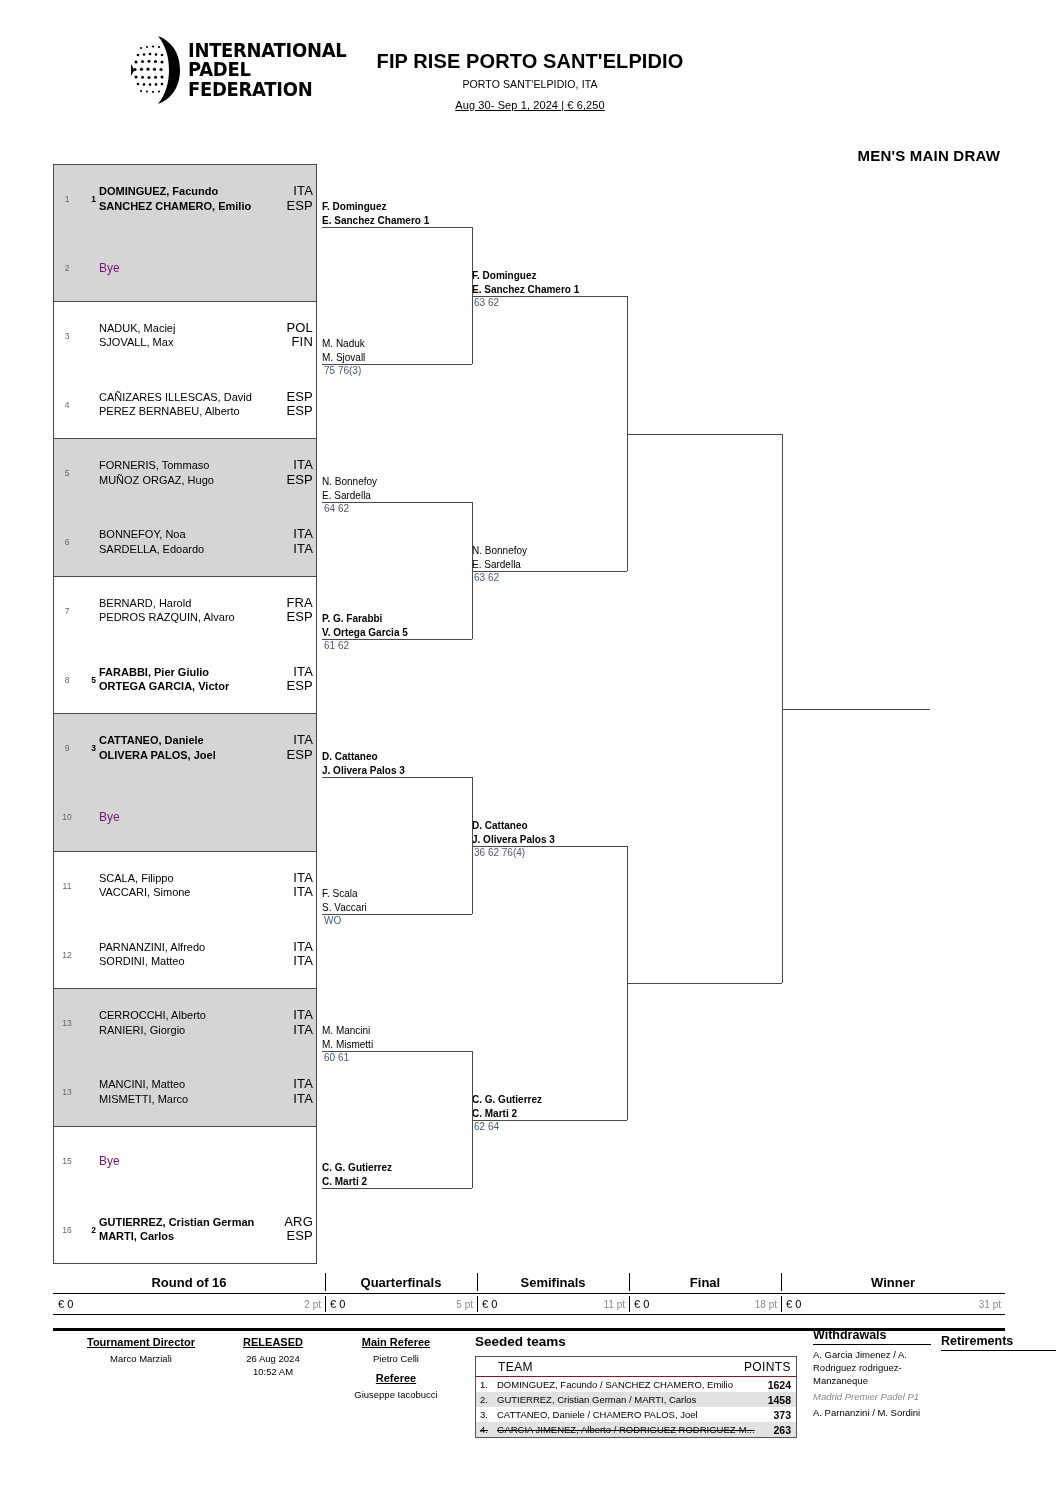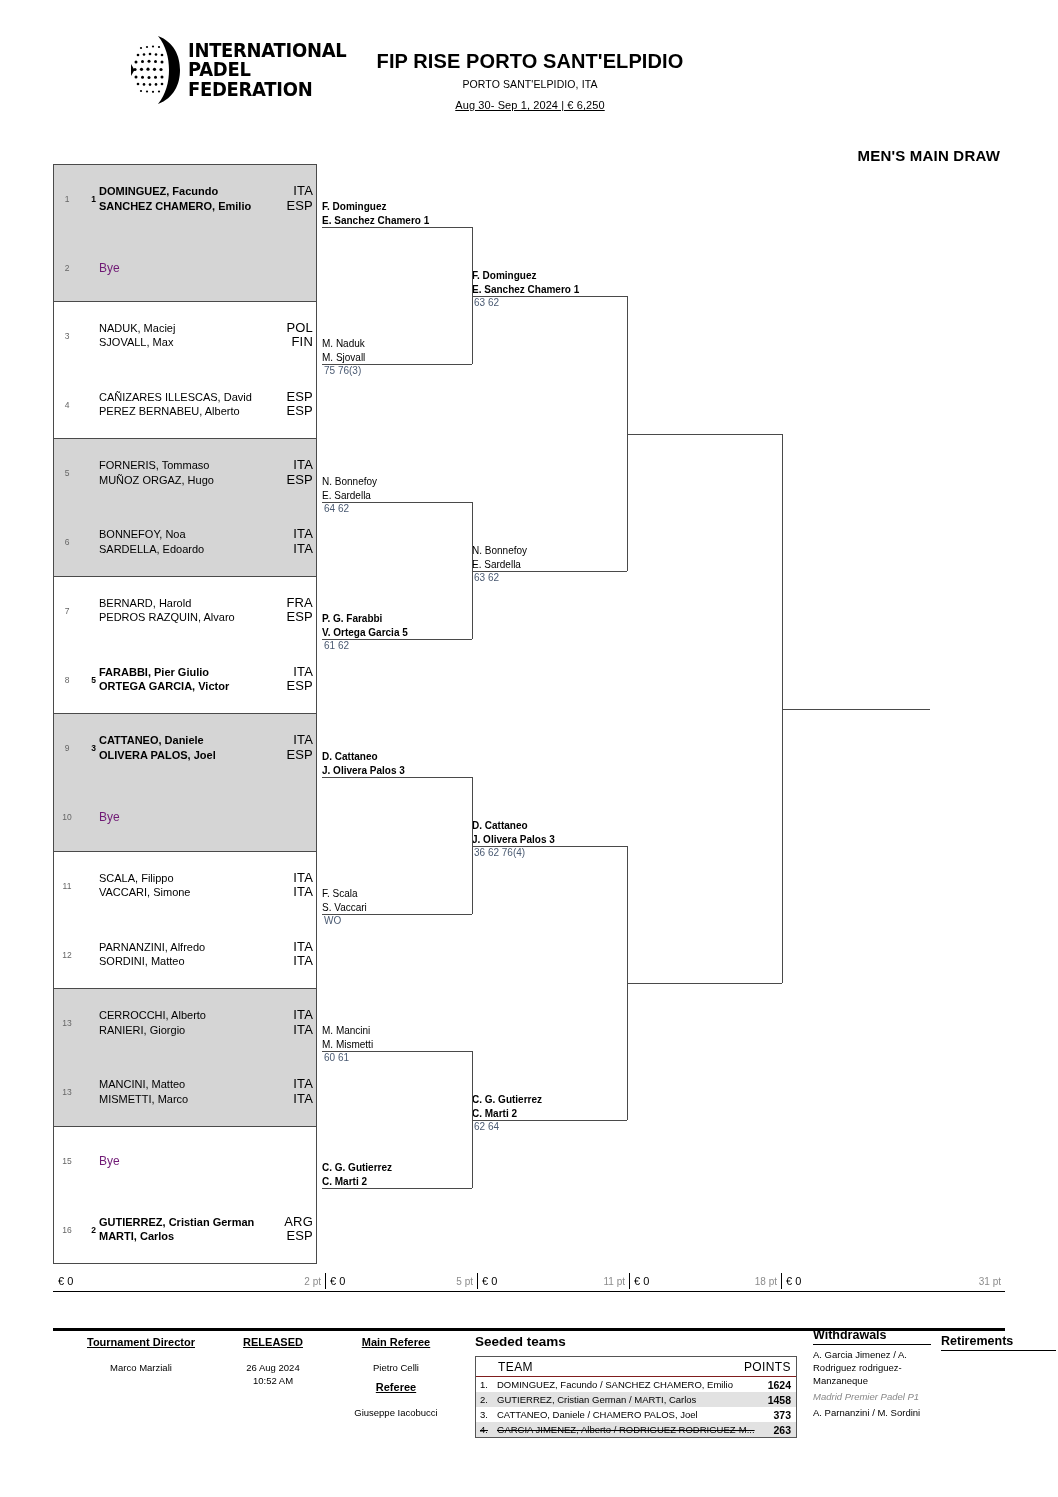--- a/index.html
+++ b/index.html
@@ -68,21 +68,21 @@
   #pt-body .c { position:relative; display:flex; justify-content:space-between; align-items:center;
                 padding:4px 4px 4px 5px; font-size:11px; }
   #pt-body .c .pts { font-size:10px; color:#8c8c8c; }
   .col-r16 { width:272px; } .col-qf { width:152px; } .col-sf { width:152px; }
   .col-f { width:152px; } .col-w { width:224px; }
 
   
   #footer { position:absolute; left:53px; top:1328px; width:952px; }
   #footer-rule { position:absolute; left:0; top:0; width:952px; height:2.5px; background:#000; }
   .f-head { font-size:11px; font-weight:bold; text-decoration:underline; text-align:center; }
-  .f-val { font-size:9.5px; text-align:center; margin-top:14px; }
+  .f-val { font-size:9.5px; text-align:center; margin-top:5px; }
 
   #f-td { position:absolute; left:18px; top:8px; width:140px; }
   #f-rel { position:absolute; left:170px; top:8px; width:100px; }
   #f-mr { position:absolute; left:288px; top:8px; width:110px; }
 
   #seeded { position:absolute; left:422px; top:6px; width:322px; }
   #seeded-title { font-size:13.5px; font-weight:bold; }
   #seeded-table { margin-top:7px; border:1px solid #555; }
   #seeded-table .hdr { display:flex; font-size:12px; letter-spacing:0.4px;
                        padding:3px 5px 2px 22px; border-bottom:1px solid #7f1d1d;gap:12px; }
@@ -467,20 +467,27 @@
       <div class="hline" style="left: 472px; top: 1120px; width: 155px;"></div>
       <div class="vline" style="left: 627px; top: 846px; height: 274px;"></div>
       <div class="hline" style="left: 627px; top: 434px; width: 155px;"></div>
       <div class="hline" style="left: 627px; top: 983px; width: 155px;"></div>
       <div class="vline" style="left: 782px; top: 434px; height: 549px;"></div>
       <div class="hline" style="left: 782px; top: 709px; width: 148px;"></div>
     </div>
 </div>
 
 <div id="points-table">
+  <div id="pt-head">
+    <div class="c col-r16">Round of 16</div>
+    <div class="c col-qf">Quarterfinals</div>
+    <div class="c col-sf">Semifinals</div>
+    <div class="c col-f">Final</div>
+    <div class="c col-w">Winner</div>
+  </div>
   <div id="pt-body">
     <div class="c col-r16">
       <span>€ 0</span>
       <span class="pts">2 pt</span>
     </div>
     <div class="c col-qf">
       <span>€ 0</span>
       <span class="pts">5 pt</span>
     </div>
     <div class="c col-sf">

